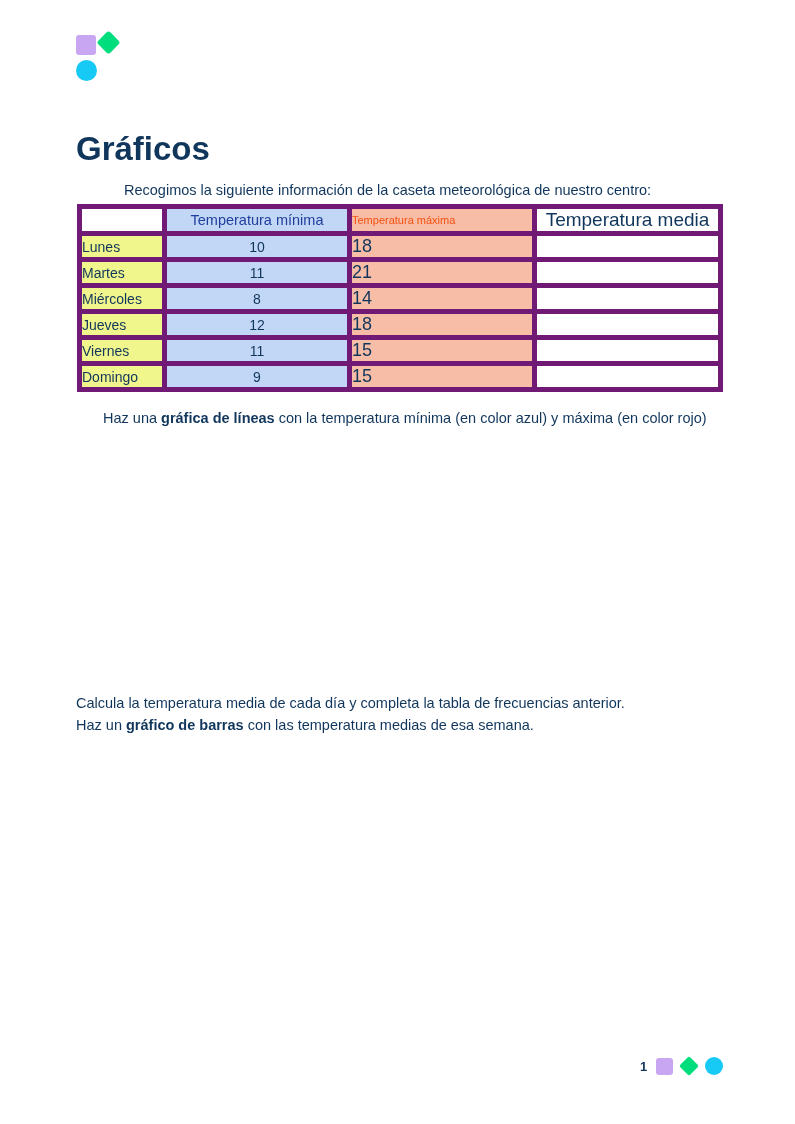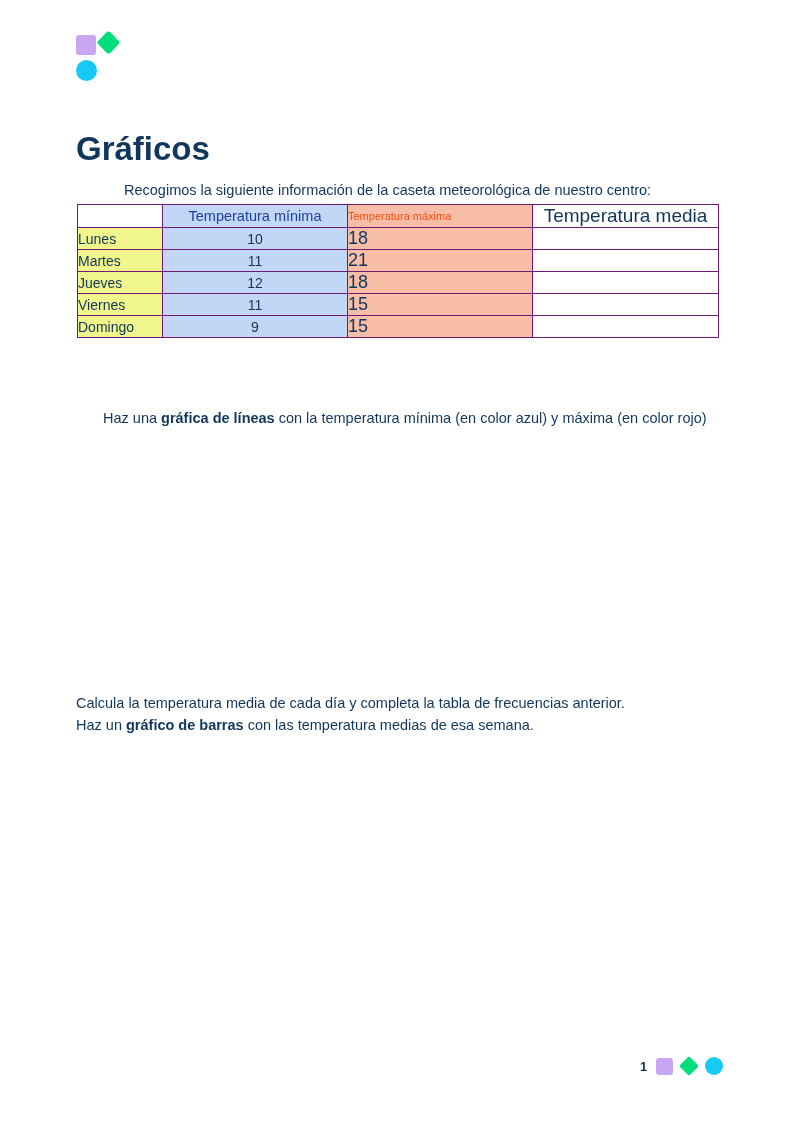--- a/index.html
+++ b/index.html
@@ -118,21 +118,21 @@
   .data-table {
     position: absolute;
     left: 77px;
     top: 204px;
     border-collapse: collapse;
     table-layout: fixed;
     width: 641px;
     font-size: 14px;
   }
   .data-table td, .data-table th {
-    border: 1px solid #701a75;
+    border: 5px solid #701a75;
     height: 21px;
     padding: 0;
     font-weight: normal;
     overflow: hidden;
   }
   .col-day   { width: 85px; }
   .col-min   { width: 185px; }
   .col-max   { width: 185px; }
   .col-media { width: 186px; }
 
@@ -259,20 +259,26 @@
       <td class="cell-max">18</td>
       <td class="cell-media"></td>
     </tr>
     <tr>
       <td class="cell-day">Martes</td>
       <td class="cell-min">11</td>
       <td class="cell-max">21</td>
       <td class="cell-media"></td>
     </tr>
     <tr>
+      <td class="cell-day">Miércoles</td>
+      <td class="cell-min">8</td>
+      <td class="cell-max">14</td>
+      <td class="cell-media"></td>
+    </tr>
+    <tr>
       <td class="cell-day">Jueves</td>
       <td class="cell-min">12</td>
       <td class="cell-max">18</td>
       <td class="cell-media"></td>
     </tr>
     <tr>
       <td class="cell-day">Viernes</td>
       <td class="cell-min">11</td>
       <td class="cell-max">15</td>
       <td class="cell-media"></td>

